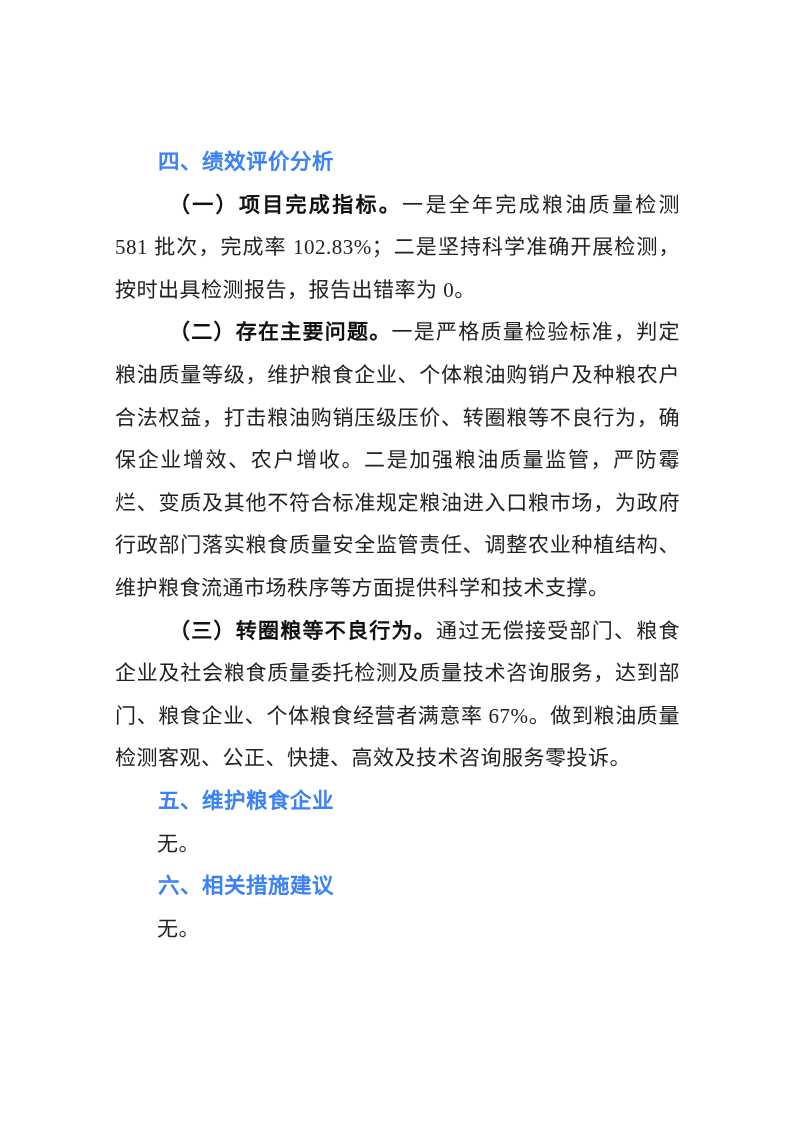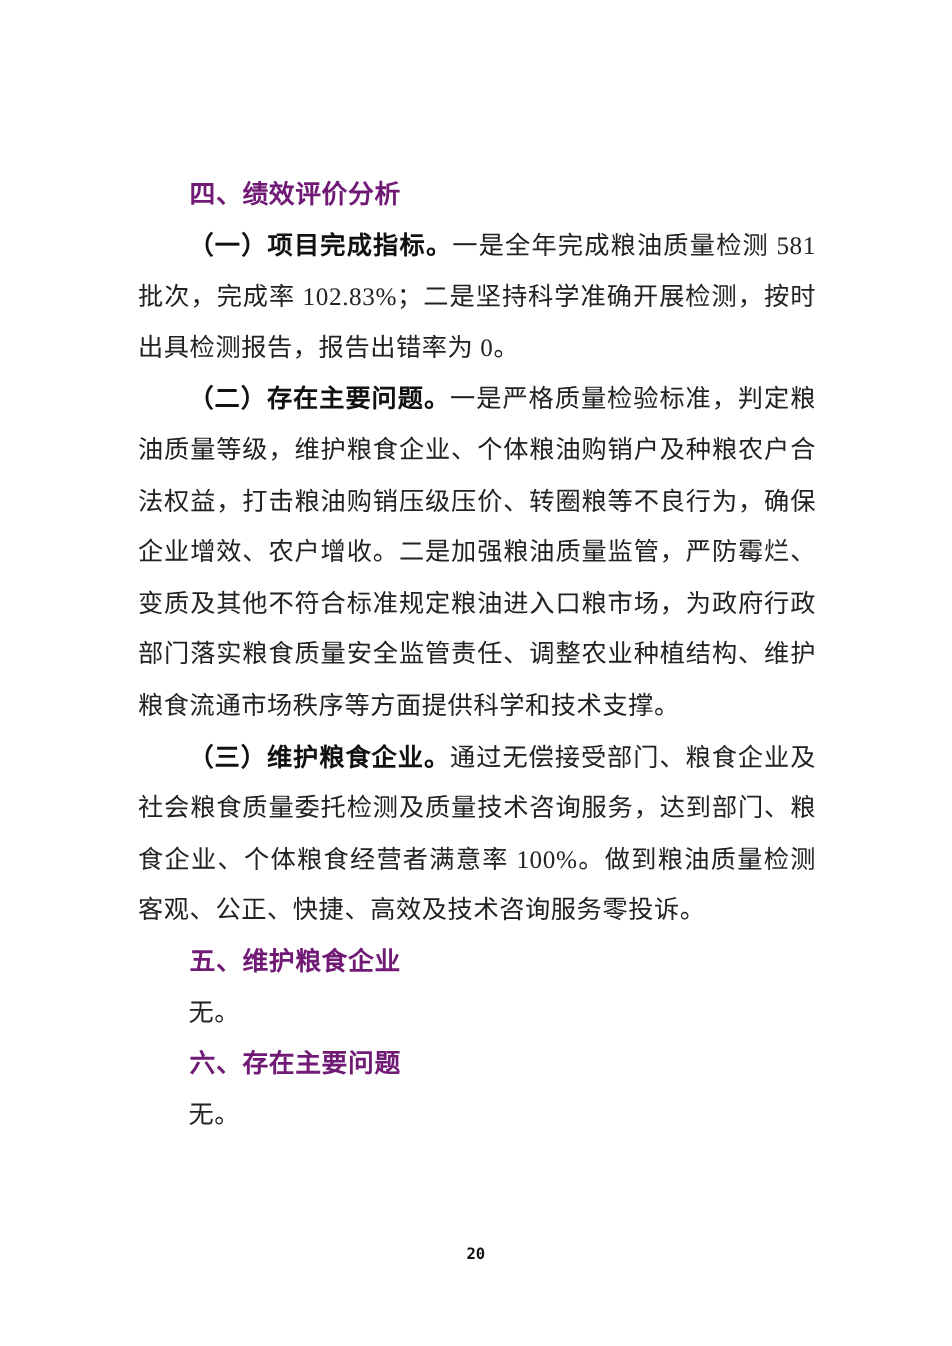--- a/index.html
+++ b/index.html
@@ -22,32 +22,33 @@
     width: 565px;
     font-size: 21px;
     line-height: 42.6px;
     letter-spacing: 0.5px;
     color: #222222;
   }
   .sec-heading {
     font-family: "Liberation Sans", "DejaVu Sans", sans-serif;
     font-weight: bold;
     font-size: 21.5px;
-    color: #701a75;
+    color: #3b82f6;
     text-indent: 2em;
     text-align: left;
   }
   .para {
     text-align: justify;
     text-justify: inter-ideograph;
     text-indent: 2em;
   }
   .para .lead {
     font-weight: bold;
     color: #111111;
+    margin-left: 12px;
   }
   .plain-line {
     text-align: left;
     text-indent: 2em;
   }
   .page-footer {
     position: absolute;
     left: 0;
     right: 0;
     top: 1036px;
@@ -66,28 +67,25 @@
 
 <div class="page">
   <div class="content">
 
     <div class="sec-heading">四、绩效评价分析</div>
 
     <p class="para"><span class="lead">（一）项目完成指标。</span><span>一是全年完成粮油质量检测 581 批次，完成率 102.83%；二是坚持科学准确开展检测，按时出具检测报告，报告出错率为 0。</span></p>
 
     <p class="para"><span class="lead">（二）存在主要问题。</span><span>一是严格质量检验标准，判定粮油质量等级，维护粮食企业、个体粮油购销户及种粮农户合法权益，打击粮油购销压级压价、转圈粮等不良行为，确保企业增效、农户增收。二是加强粮油质量监管，严防霉烂、变质及其他不符合标准规定粮油进入口粮市场，为政府行政部门落实粮食质量安全监管责任、调整农业种植结构、维护粮食流通市场秩序等方面提供科学和技术支撑。</span></p>
 
-    <p class="para"><span class="lead">（三）维护粮食企业。</span><span>通过无偿接受部门、粮食企业及社会粮食质量委托检测及质量技术咨询服务，达到部门、粮食企业、个体粮食经营者满意率 100%。做到粮油质量检测客观、公正、快捷、高效及技术咨询服务零投诉。</span></p>
+    <p class="para"><span class="lead">（三）转圈粮等不良行为。</span><span>通过无偿接受部门、粮食企业及社会粮食质量委托检测及质量技术咨询服务，达到部门、粮食企业、个体粮食经营者满意率 67%。做到粮油质量检测客观、公正、快捷、高效及技术咨询服务零投诉。</span></p>
 
     <div class="sec-heading">五、维护粮食企业</div>
 
     <p class="plain-line">无。</p>
 
-    <div class="sec-heading">六、存在主要问题</div>
+    <div class="sec-heading">六、相关措施建议</div>
 
     <p class="plain-line">无。</p>
 
   </div>
 
-  <div class="page-footer">
-    <span class="page-number">20</span>
-  </div>
 </div>
 
 </body></html>

